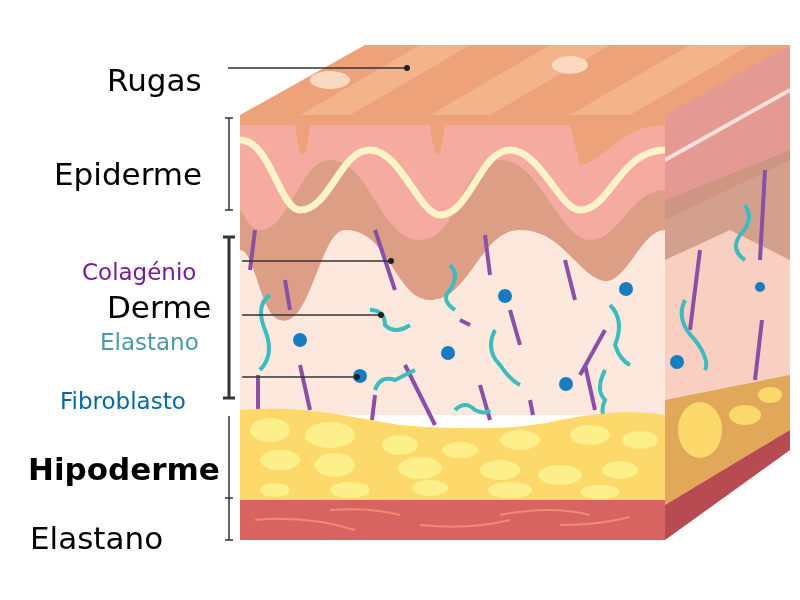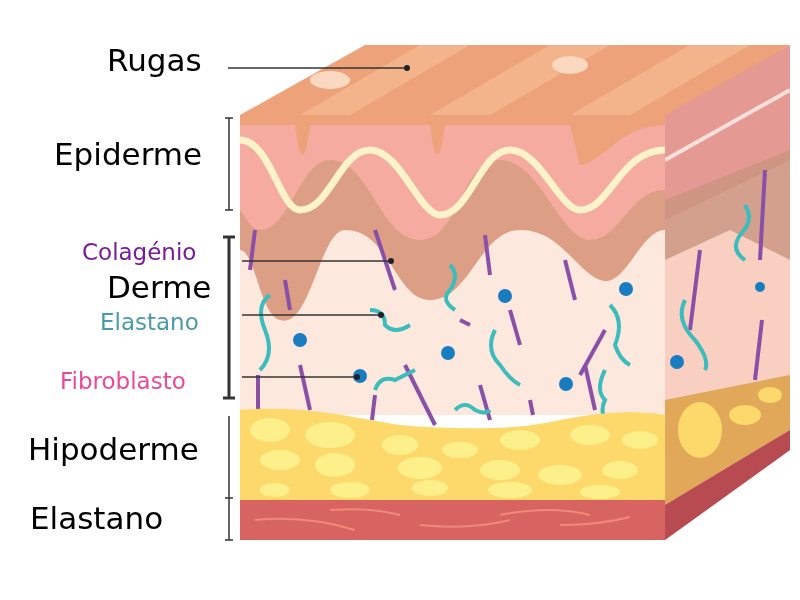--- a/index.html
+++ b/index.html
@@ -1,17 +1,17 @@
 <!DOCTYPE html>
 <html><head>
 <meta charset="utf-8">
 <style>
   html,body{margin:0;padding:0;background:#ffffff;}
   body{width:800px;height:600px;position:relative;overflow:hidden;font-family:"DejaVu Sans",sans-serif;}
-  .label{position:absolute;white-space:nowrap;line-height:1;}
+  .label{position:absolute;white-space:nowrap;line-height:1;margin-top:20px;}
   .big{font-size:31px;color:#000;}
   .small{font-size:23px;}
   svg.diagram{position:absolute;left:0;top:0;}
 </style>
 </head>
 <body>
 
 <svg class="diagram" width="800" height="600" viewBox="0 0 800 600">
 
   <g>
@@ -146,15 +146,15 @@
     <circle cx="381" cy="315" r="3"></circle>
     <circle cx="357" cy="377" r="3"></circle>
   </g>
 </svg>
 
 <div class="label big" style="left:107px;top:45px;">Rugas</div>
 <div class="label big" style="left:54px;top:139px;text-align:right;">Epiderme</div>
 <div class="label small" style="left:82px;top:241px;color:#7a1a9a;">Colagénio</div>
 <div class="label big" style="left:107px;top:272px;">Derme</div>
 <div class="label small" style="left:100px;top:311px;color:#4a9aa8;">Elastano</div>
-<div class="label small" style="left:60px;top:370px;color:#ec4899;">Fibroblasto</div>
-<div class="label big" style="left:28px;top:434px;">Hipoderme</div>
+<div class="label small" style="left:60px;top:370px;color:#0369a1;">Fibroblasto</div>
+<div class="label big" style="left:28px;top:434px;font-weight:bold;">Hipoderme</div>
 <div class="label big" style="left:30px;top:503px;">Elastano</div>
 
 </body></html>

